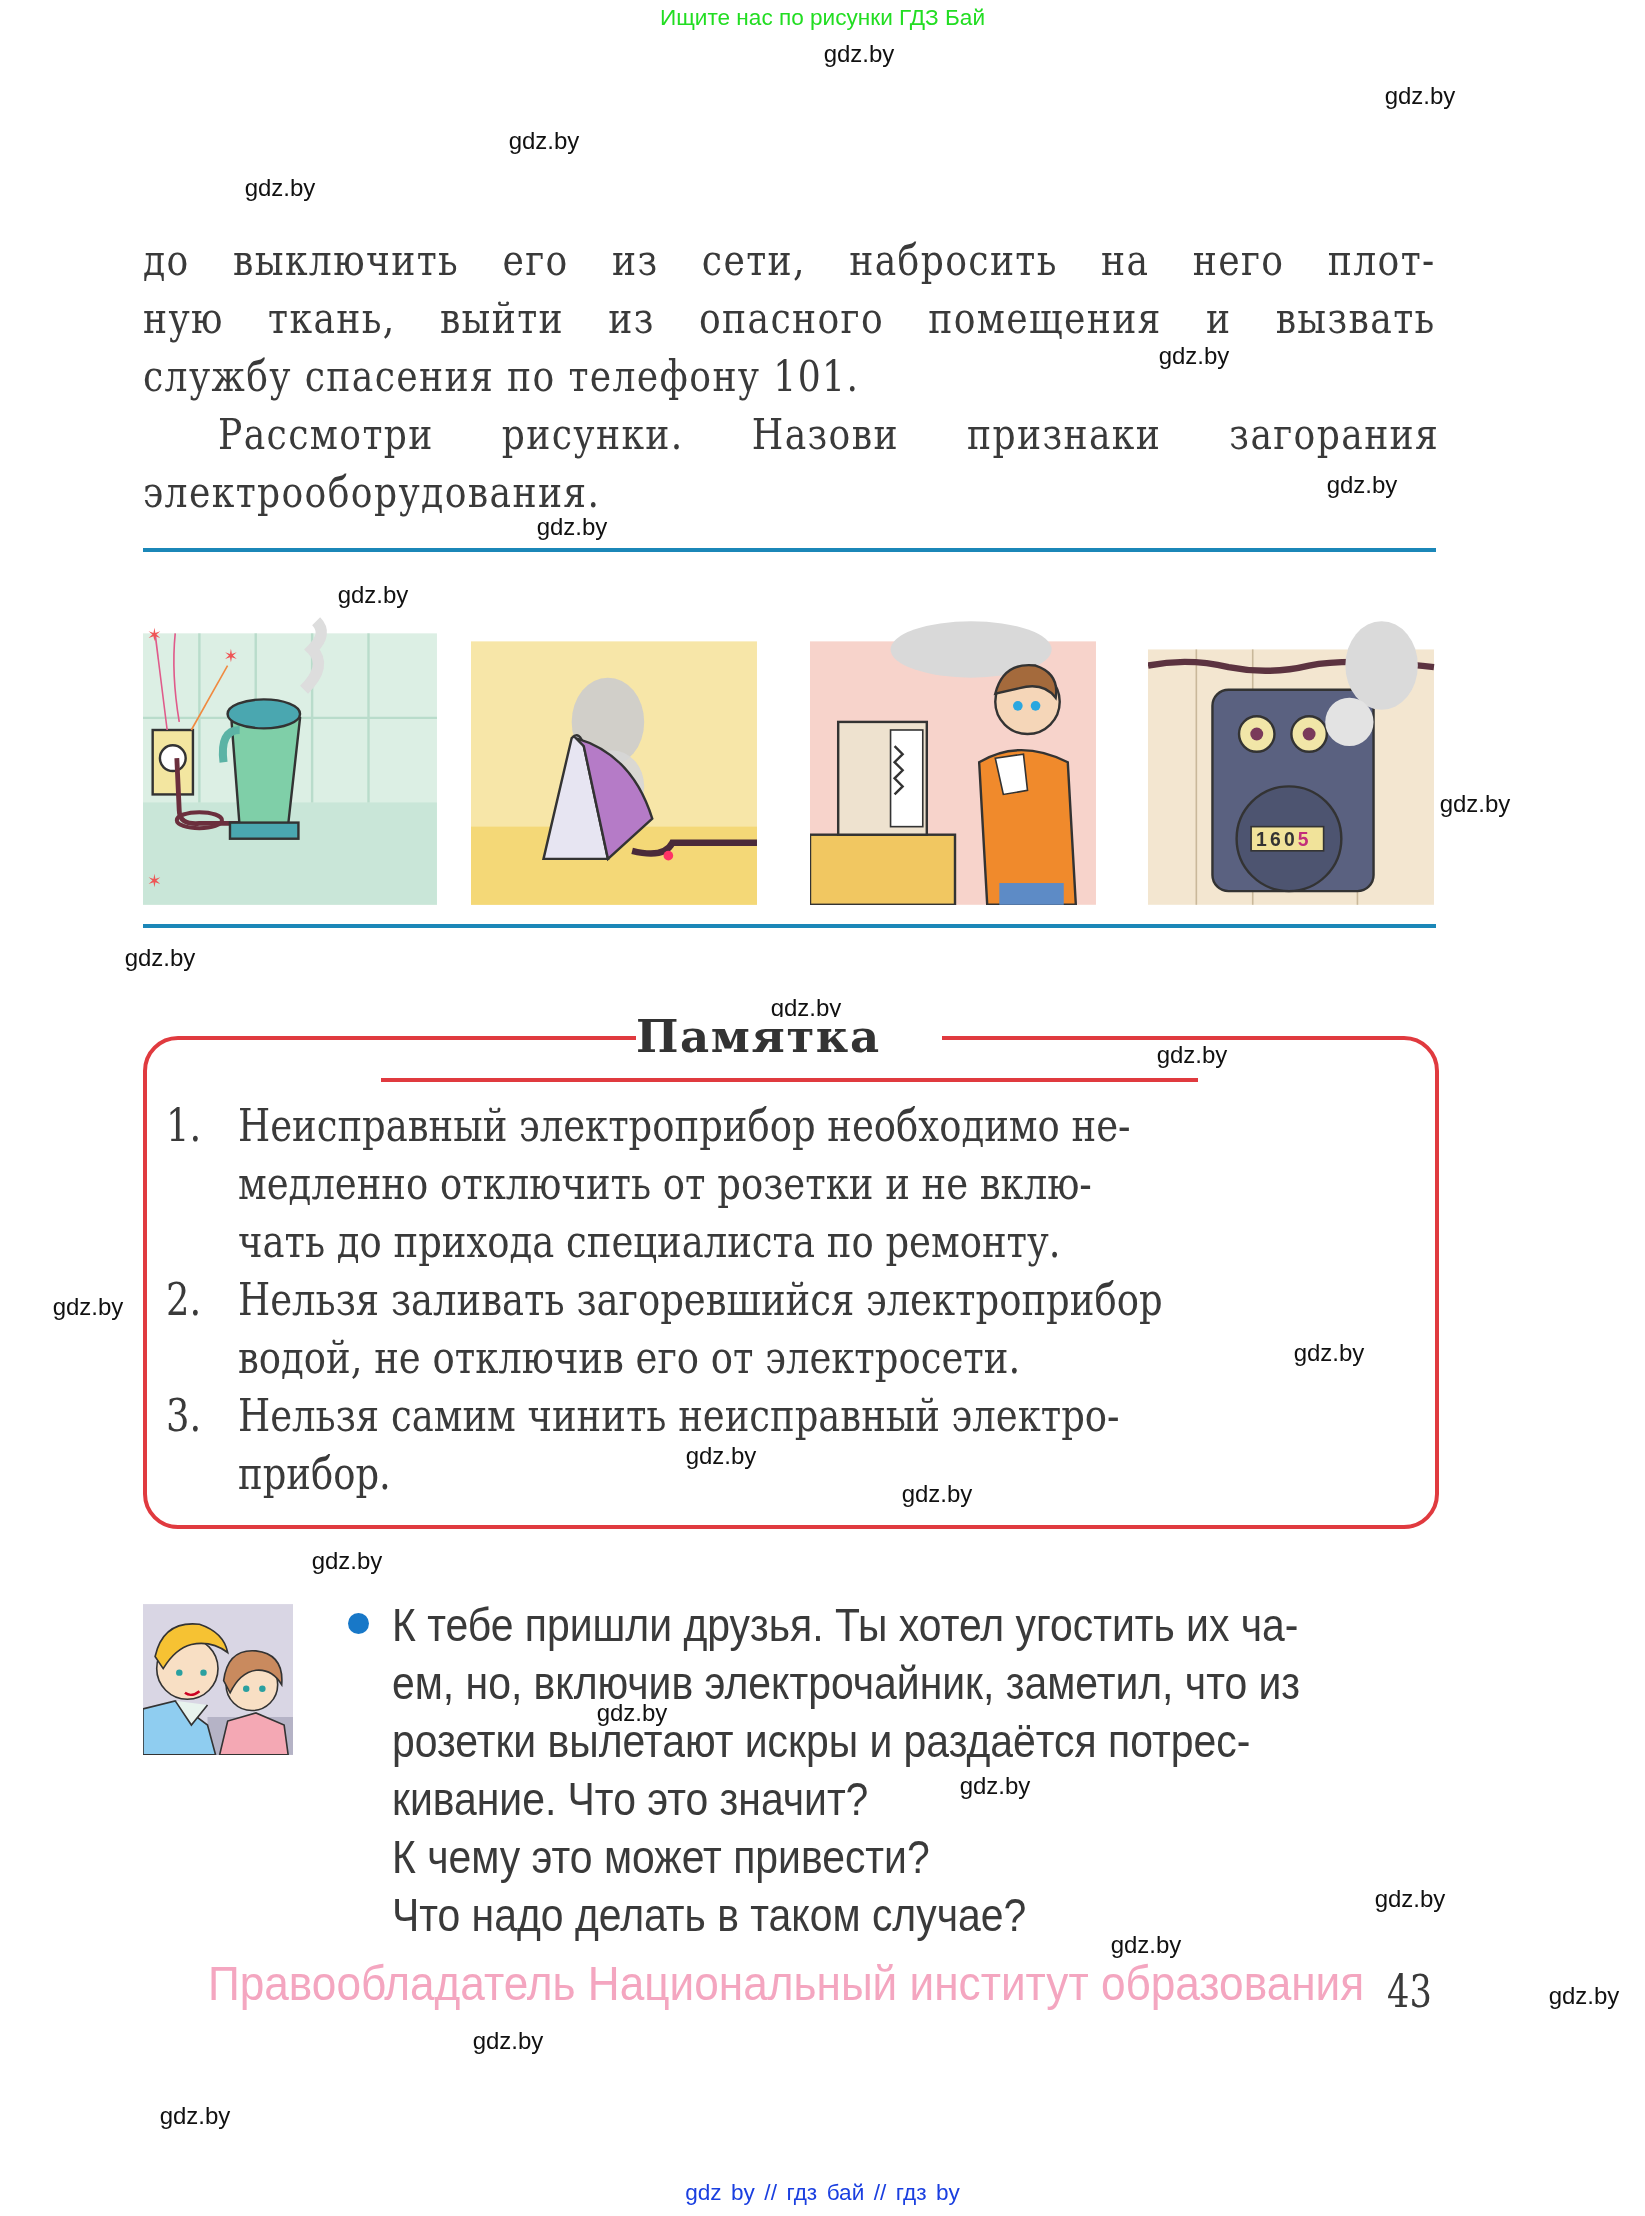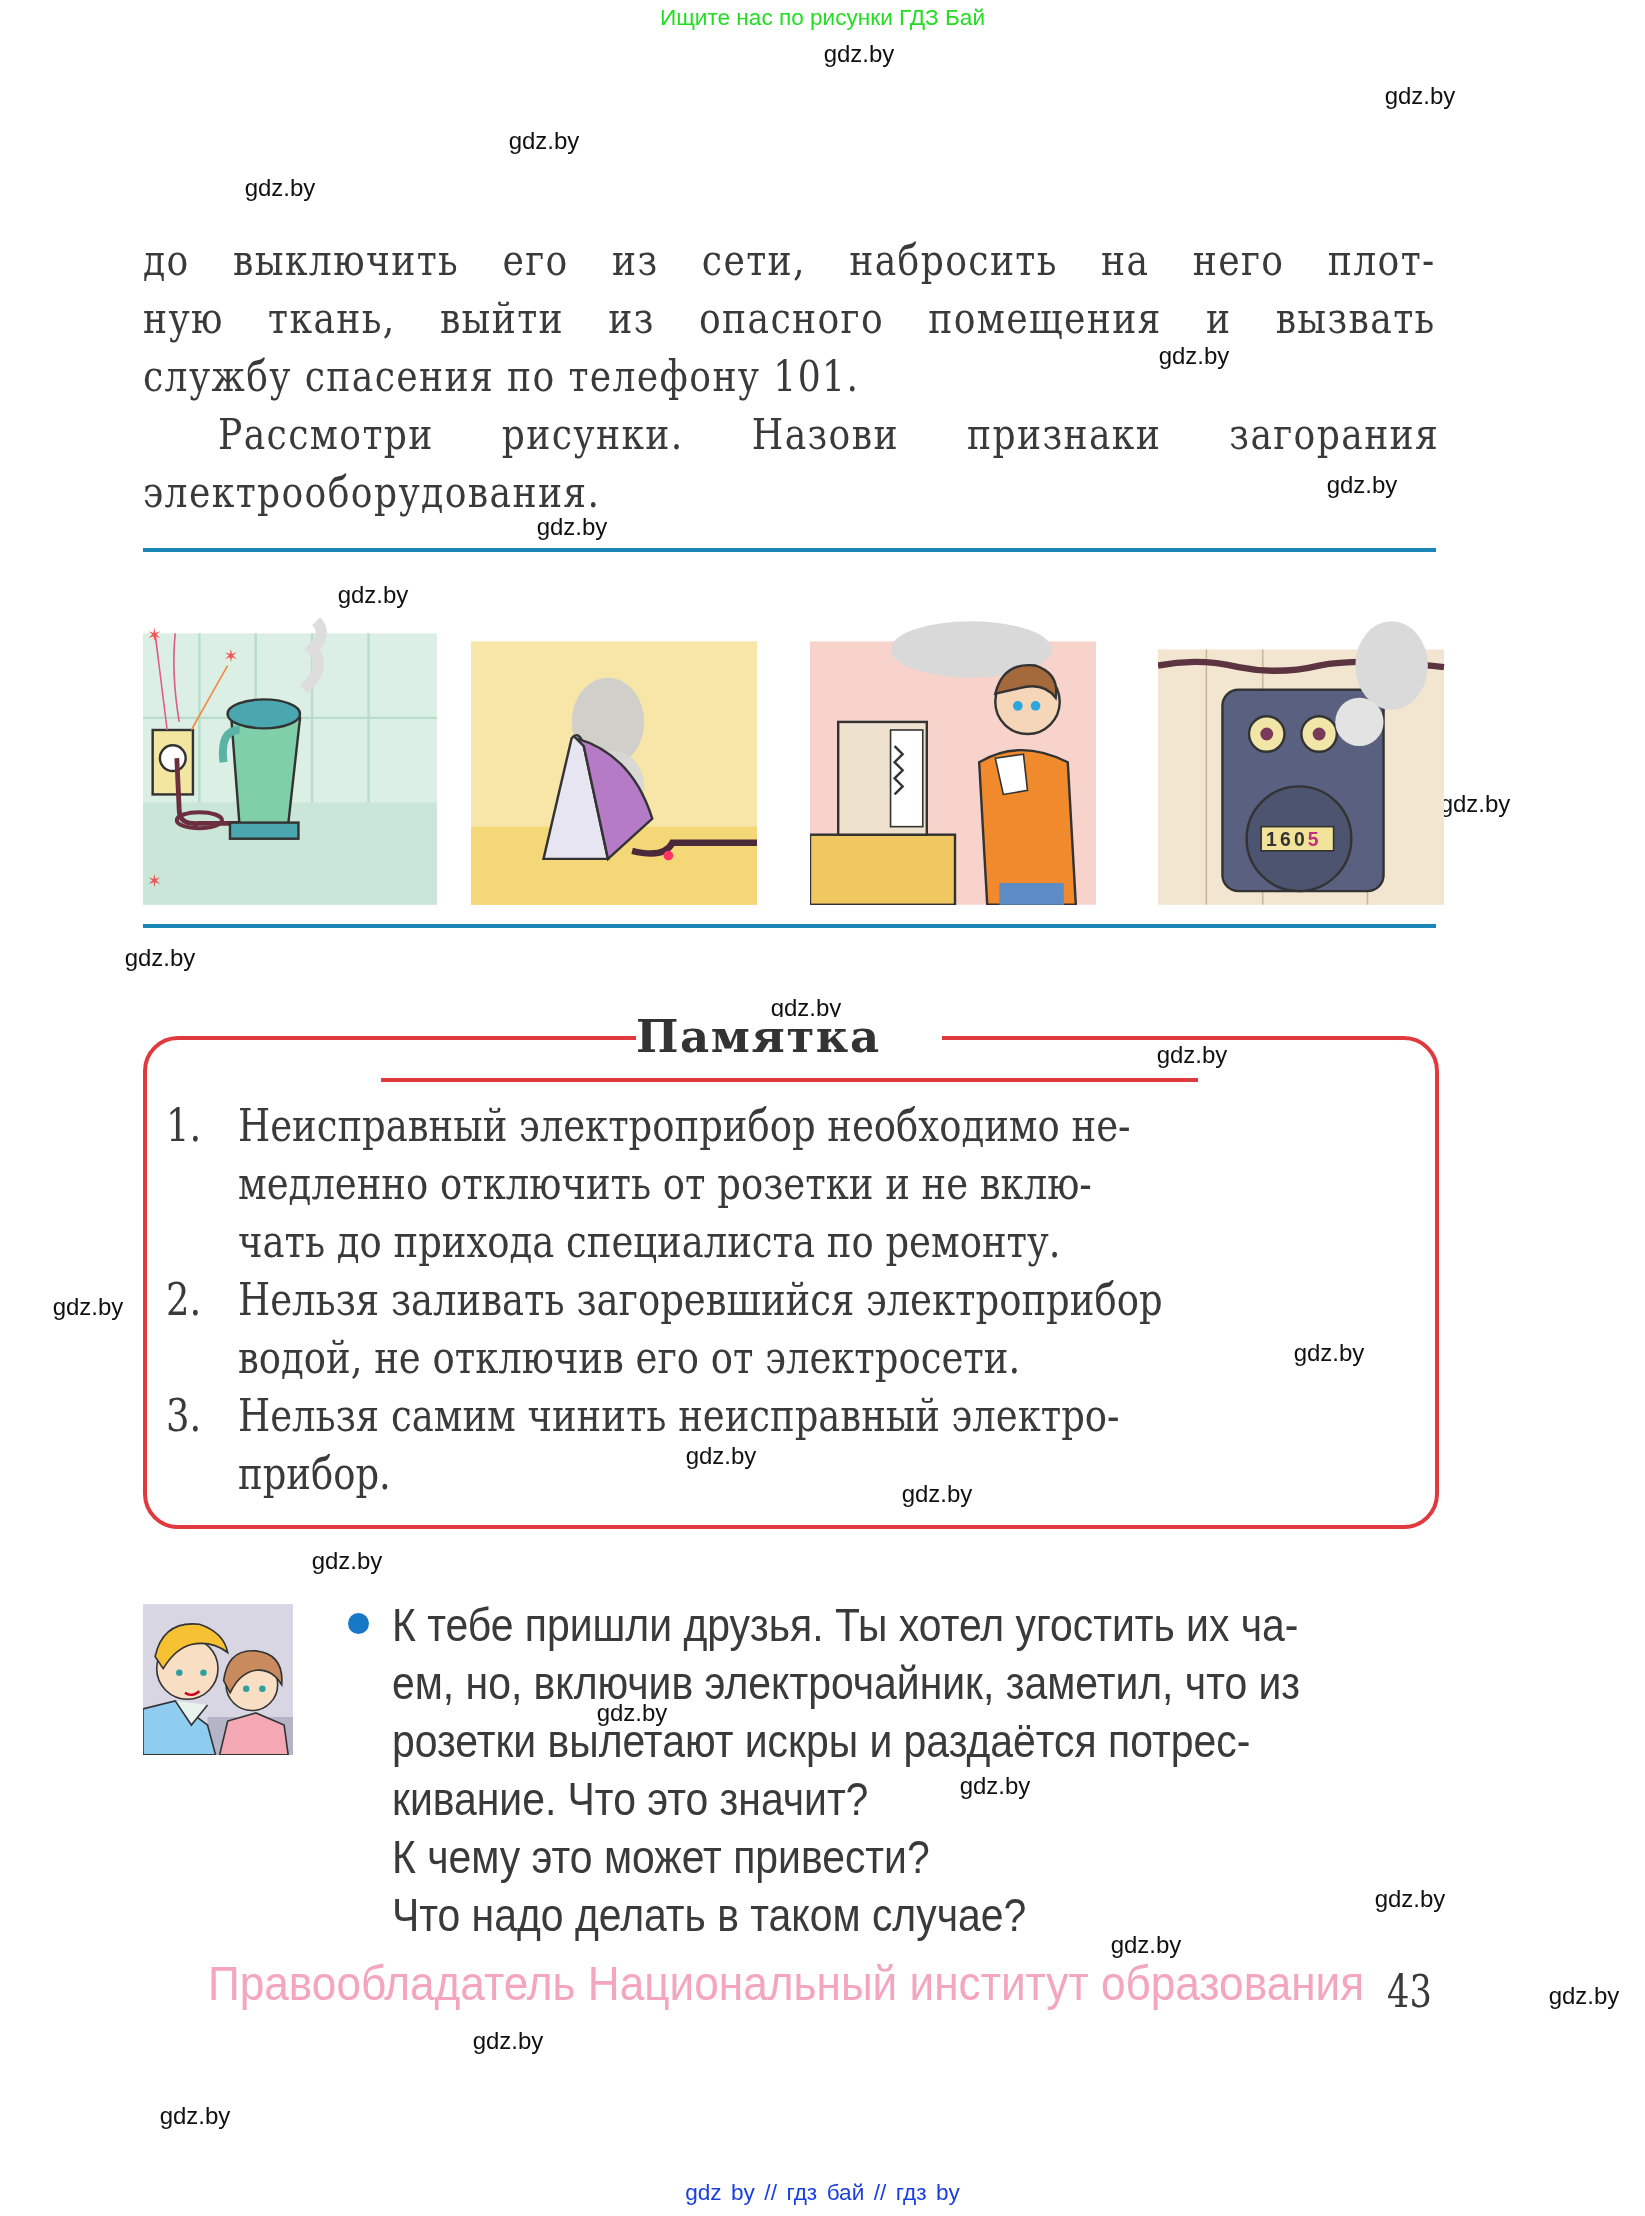--- a/index.html
+++ b/index.html
@@ -116,21 +116,21 @@
     <circle cx="270" cy="105" r="40" fill="#f5d6b8" stroke="#333" stroke-width="3"></circle>
     <path d="M230 95 Q240 55 280 60 Q310 70 305 100 Q290 80 260 88 Z" fill="#a46a3c" stroke="#333" stroke-width="3"></path>
     <circle cx="258" cy="110" r="6" fill="#2aa7e0"></circle>
     <circle cx="280" cy="110" r="6" fill="#2aa7e0"></circle>
     <path d="M210 180 Q260 150 320 180 L330 357 L220 357 Z" fill="#f08a2c" stroke="#333" stroke-width="3"></path>
     <path d="M230 175 L265 170 L270 215 L240 220 Z" fill="#ffffff" stroke="#333" stroke-width="2"></path>
     <rect x="235" y="330" width="80" height="27" fill="#5d8bc6"></rect>
   </svg>
 </div>
 
-<div class="illus" style="left:1148px; width:290px;margin-left:10px;">
+<div class="illus" style="left:1148px; width:290px;">
   <svg width="290" height="288" viewBox="0 0 360 357">
     <rect x="0" y="40" width="355" height="317" fill="#f3e6d0"></rect>
     <line x1="60" y1="40" x2="60" y2="357" stroke="#c9b89a" stroke-width="2"></line>
     <line x1="130" y1="40" x2="130" y2="357" stroke="#c9b89a" stroke-width="2"></line>
     <line x1="260" y1="40" x2="260" y2="357" stroke="#c9b89a" stroke-width="2"></line>
     <path d="M0 60 Q50 50 100 62 Q150 72 200 60 Q250 50 355 62" stroke="#5c3340" stroke-width="8" fill="none"></path>
     <rect x="80" y="90" width="200" height="250" rx="20" fill="#5a6180" stroke="#333" stroke-width="3"></rect>
     <circle cx="135" cy="145" r="22" fill="#f1e6a8" stroke="#333" stroke-width="3"></circle>
     <circle cx="135" cy="145" r="8" fill="#7a3a5a"></circle>
     <circle cx="200" cy="145" r="22" fill="#f1e6a8" stroke="#333" stroke-width="3"></circle>

